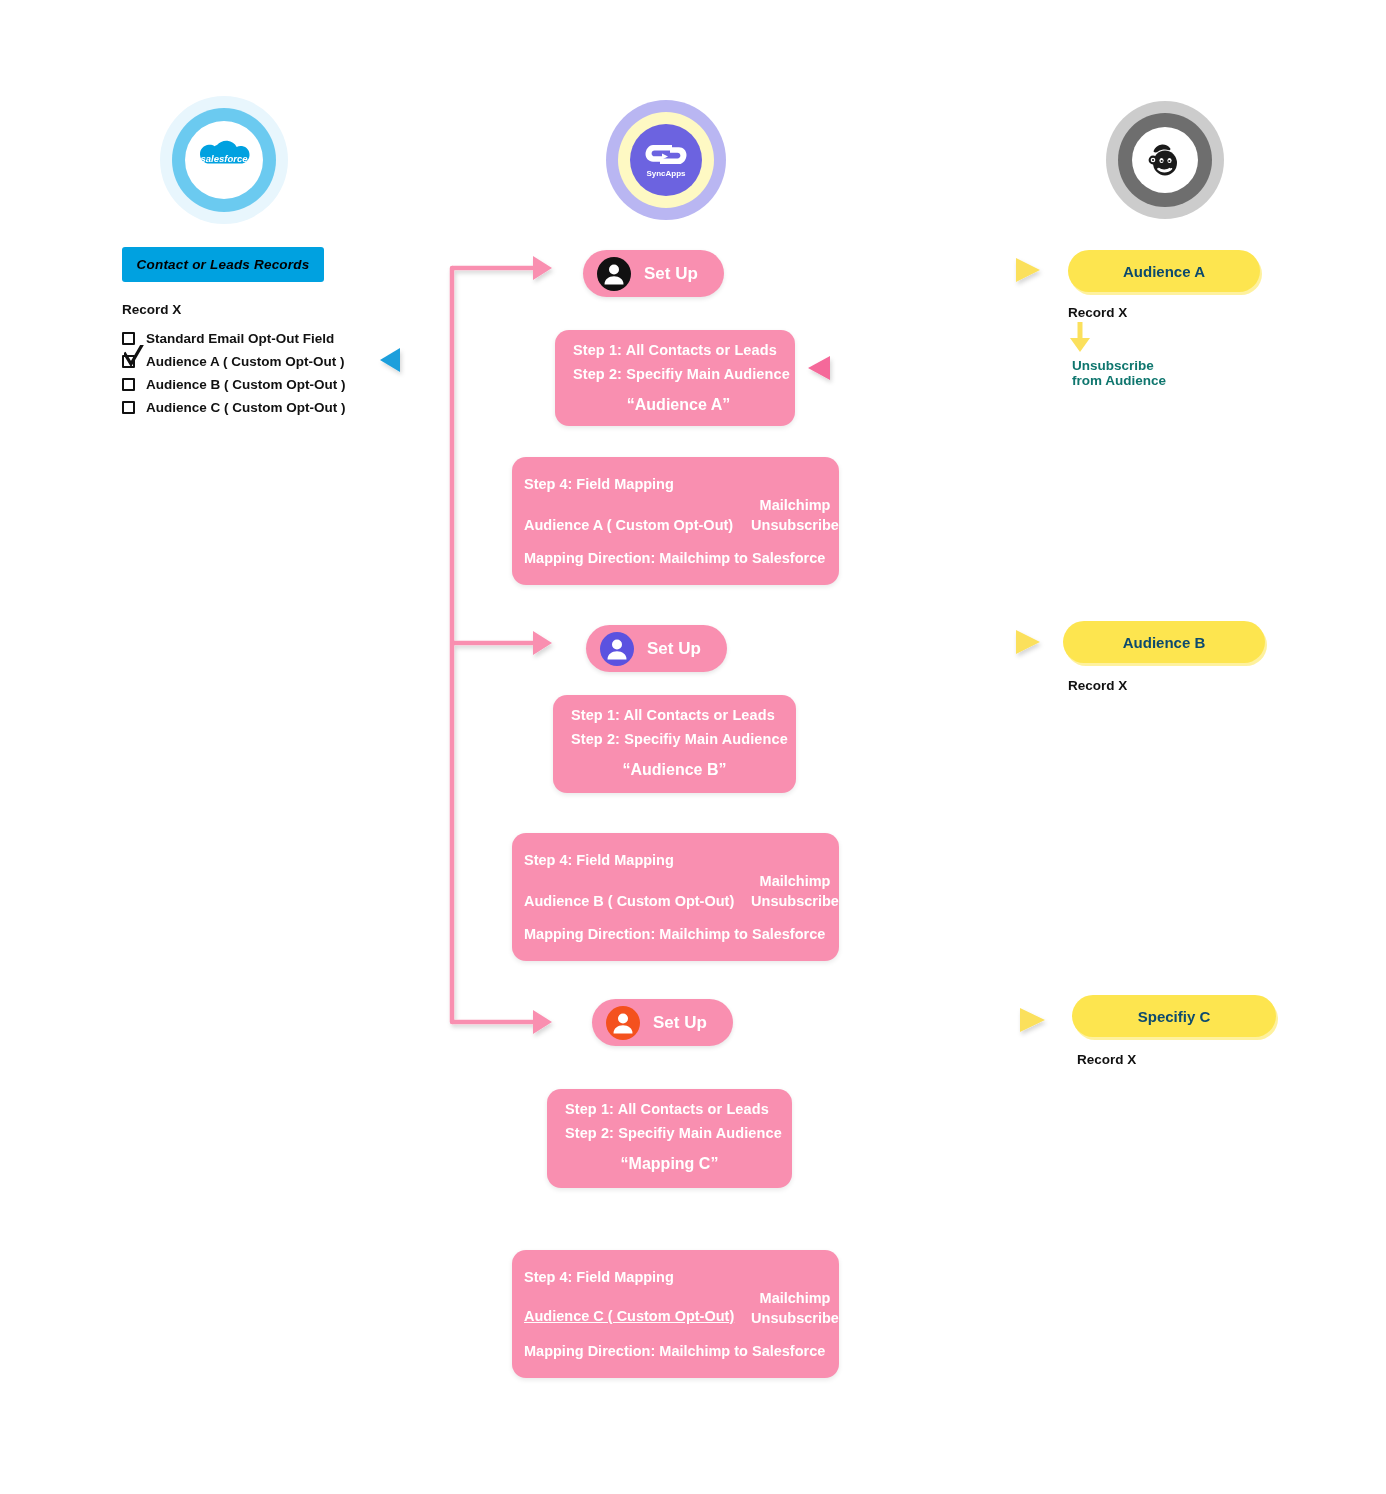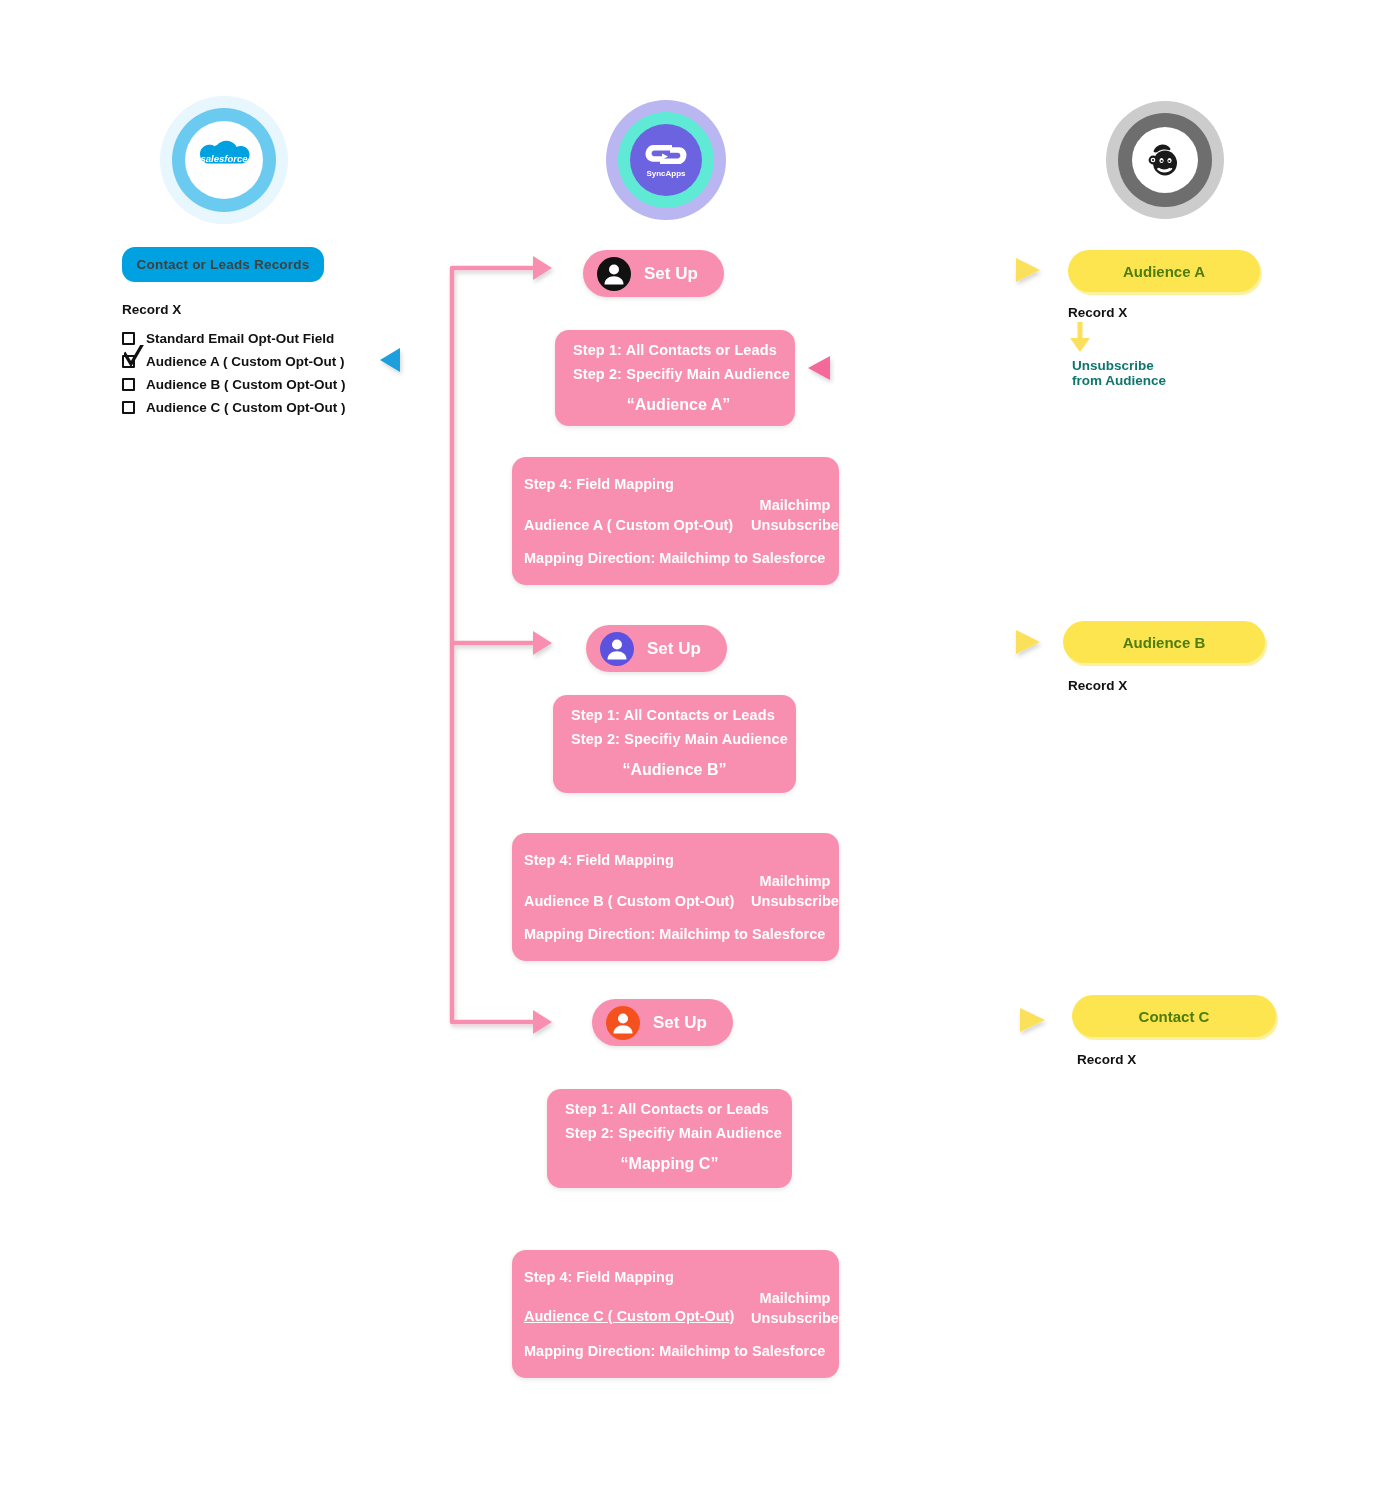--- a/index.html
+++ b/index.html
@@ -28,34 +28,34 @@
     display: flex; align-items: center; justify-content: center;
   }
 
   
   #sf-logo { left: 160px; top: 96px; width: 128px; height: 128px; background: #e8f6fd; }
   #sf-logo .ring-mid { width: 104px; height: 104px; background: #6bcaf0; }
   #sf-logo .ring-inner { width: 78px; height: 78px; background: #ffffff; }
 
   
   #sa-logo { left: 606px; top: 100px; width: 120px; height: 120px; background: #b9b6f2; }
-  #sa-logo .ring-mid { width: 96px; height: 96px; background: #5eead4; }
+  #sa-logo .ring-mid { width: 96px; height: 96px; background: #fef9c3; }
   #sa-logo .ring-inner { width: 72px; height: 72px; background: #6c63e0; }
 
   
   #mc-logo { left: 1106px; top: 101px; width: 118px; height: 118px; background: #cccccc; }
   #mc-logo .ring-mid { width: 94px; height: 94px; background: #6e6e6e; }
   #mc-logo .ring-inner { width: 66px; height: 66px; background: #ffffff; }
 
   
   #sf-button {
     left: 122px; top: 247px; width: 202px; height: 35px;
-    background: #00a1e0; border-radius: 13px;
+    background: #00a1e0; border-radius: 3px;
     display: flex; align-items: center; justify-content: center;
-    color: #404040; font-size: 13.5px; font-weight: bold; letter-spacing: .2px;
+    color: #000000; font-size: 13.5px; font-weight: bold; letter-spacing: .2px; font-style: italic;
   }
   #sf-record-x {
     left: 122px; top: 302px;
     font-size: 13.5px; font-weight: bold; color: #111111;
   }
   #sf-checklist { left: 122px; top: 327px; width: 320px; }
   .check-row {
     display: flex; align-items: center; height: 22px; margin-bottom: 1px;
     position: relative;
   }
@@ -95,21 +95,21 @@
   .map-title { position: absolute; font-size: 14.5px; font-weight: bold; }
   .map-field { position: absolute; font-size: 14.5px; font-weight: bold; }
   .map-right { position: absolute; font-size: 14.5px; font-weight: bold;
                text-align: center; line-height: 20px; }
   .map-dir   { position: absolute; font-size: 14.5px; font-weight: bold; text-align: right; }
 
   
   .aud-badge {
     position: absolute; height: 42px; border-radius: 21px;
     background: #fde54f; display: flex; align-items: center; justify-content: center;
-    color: #4d7c0f; font-size: 15px; font-weight: bold;
+    color: #0c4a6e; font-size: 15px; font-weight: bold;
     box-shadow: 2px 3px 0 rgba(253,229,79,.55);
   }
   .mc-record {
     position: absolute; font-size: 13.5px; font-weight: bold; color: #111111;
   }
   .mc-unsub {
     position: absolute; font-size: 13.5px; font-weight: bold; color: #0f766e;
   }
 
   
@@ -333,16 +333,16 @@
     <div class="map-dir" style="left:12px; top:93px;">Mapping Direction: Mailchimp to Salesforce</div>
   </div>
 
   <div class="aud-badge" style="left:1068px; top:250px; width:192px;">Audience A</div>
   <div class="mc-record" style="left:1068px; top:305px;">Record X</div>
   <div class="mc-unsub" style="left:1072px; top:358px;">Unsubscribe from Audience</div>
 
   <div class="aud-badge" style="left:1063px; top:621px; width:202px;">Audience B</div>
   <div class="mc-record" style="left:1068px; top:678px;">Record X</div>
 
-  <div class="aud-badge" style="left:1072px; top:995px; width:204px;">Contact C</div>
+  <div class="aud-badge" style="left:1072px; top:995px; width:204px;">Specifiy C</div>
   <div class="mc-record" style="left:1077px; top:1052px;">Record X</div>
 
 </div>
 
 </body></html>

